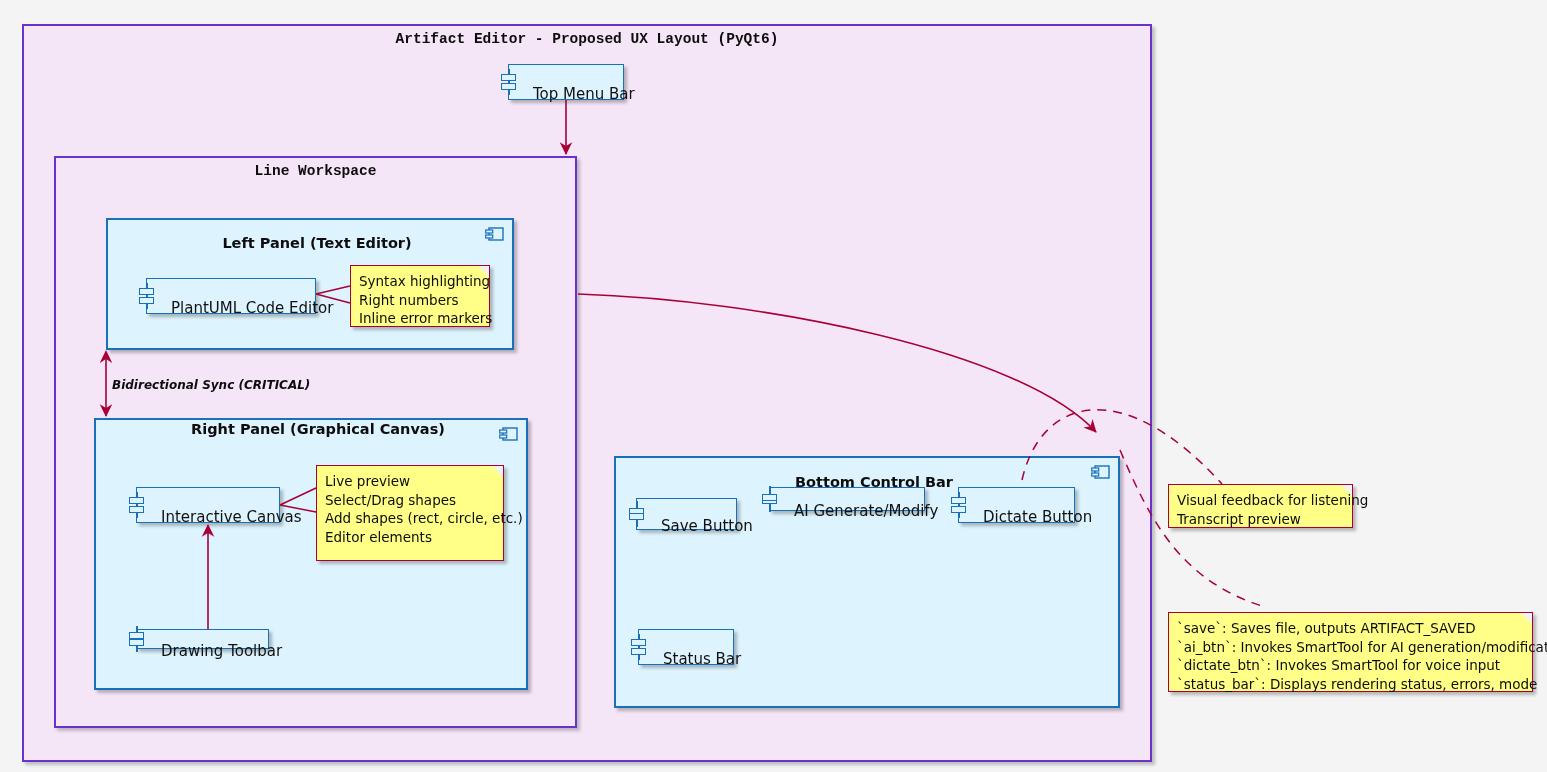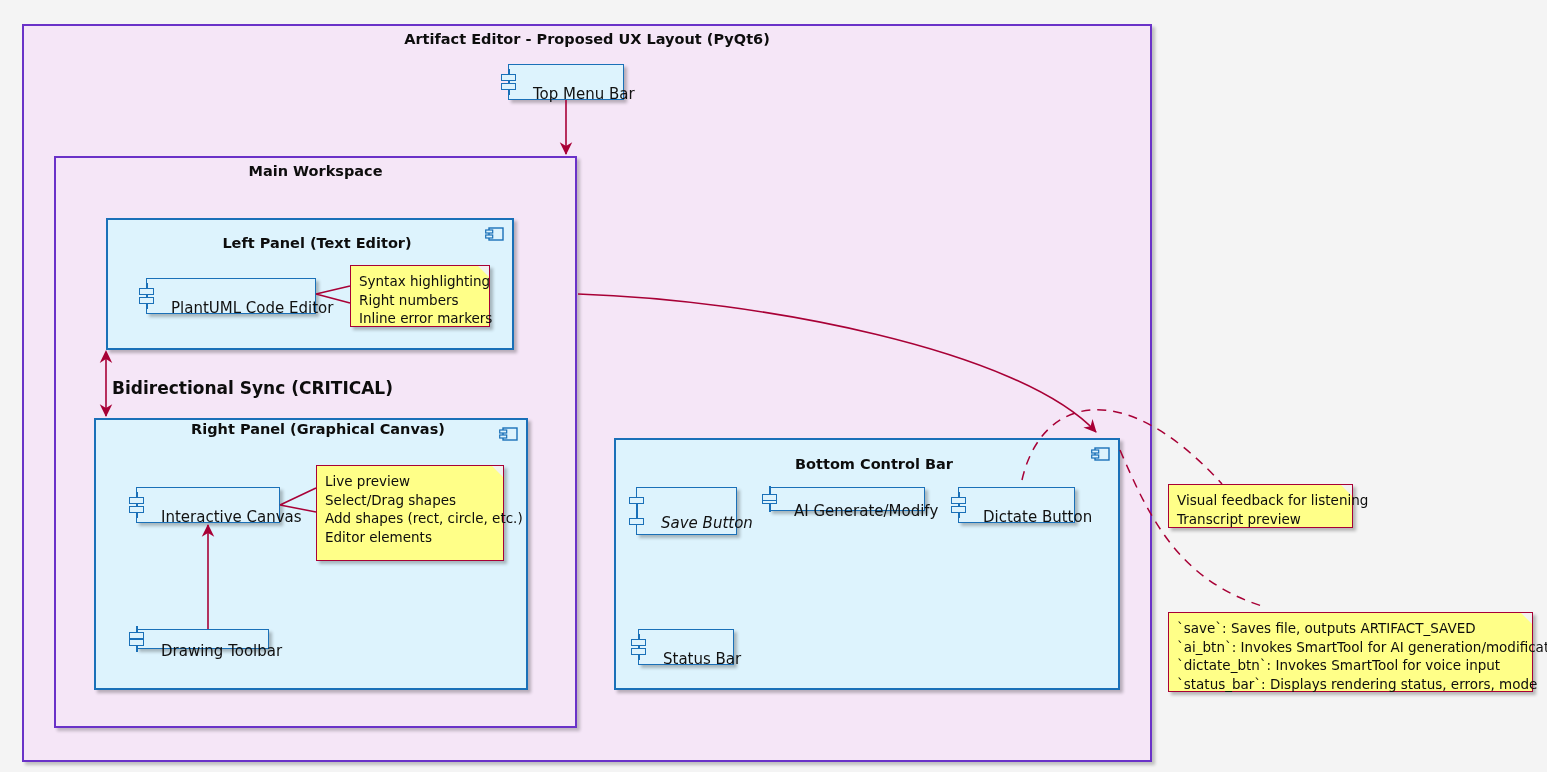--- a/index.html
+++ b/index.html
@@ -32,20 +32,21 @@
     box-shadow: 3px 3px 3px rgba(0,0,0,0.22);
     z-index: 5;
   }
   .package > .pkg-title {
     position: absolute;
     left: 0; right: 0;
     text-align: center;
     font-weight: bold;
     font-size: 14.5px;
     color: #0d0d0d;
+    font-family: Liberation Mono, monospace;
   }
 
   
   .panel {
     position: absolute;
     background: #DDF3FD;
     border: 2px solid #1A70B8;
     box-sizing: border-box;
     box-shadow: 3px 3px 3px rgba(0,0,0,0.25);
     z-index: 10;
@@ -129,45 +130,46 @@
   .note .note-line {
     font-size: 13.5px;
     line-height: 18.6px;
     color: #0d0d0d;
     white-space: nowrap;
   }
 
   
   .edge-label {
     position: absolute;
-    font-size: 17px;
+    font-size: 12px;
     font-weight: bold;
     color: #0d0d0d;
     white-space: nowrap;
     z-index: 35;
+    font-style: italic;
   }
 </style>
 </head>
 <body>
 
 <div id="canvas">
 
   <div class="package" style="left:22px; top:24px; width:1130px; height:738px;">
     <div class="pkg-title" style="top:5px;">Artifact Editor - Proposed UX Layout (PyQt6)</div>
   </div>
 
   <div class="comp" style="left:508px; top:64px; width:116px; height:36px;">
     <div class="tabline"></div>
     <div class="tab t1"></div>
     <div class="tab t2"></div>
     <div class="comp-label">Top Menu Bar</div>
   </div>
 
   <div class="package" style="left:54px; top:156px; width:523px; height:572px;">
-    <div class="pkg-title" style="top:5px;">Main Workspace</div>
+    <div class="pkg-title" style="top:5px;">Line Workspace</div>
   </div>
 
   <div class="panel" style="left:106px; top:218px; width:408px; height:132px;">
     <div class="panel-title" style="top:15px;">Left Panel (Text Editor)</div>
     <svg class="comp-icon" viewBox="0 0 19 14">
       <rect x="4" y="1" width="14" height="12" fill="#DDF3FD" stroke="#1A70B8" stroke-width="1.4"></rect>
       <rect x="0.7" y="3" width="7" height="3" fill="#DDF3FD" stroke="#1A70B8" stroke-width="1.2"></rect>
       <rect x="0.7" y="8" width="7" height="3" fill="#DDF3FD" stroke="#1A70B8" stroke-width="1.2"></rect>
     </svg>
   </div>
@@ -214,30 +216,30 @@
     <div class="note-line">Editor elements</div>
   </div>
 
   <div class="comp" style="left:136px; top:629px; width:133px; height:20px;">
     <div class="tabline"></div>
     <div class="tab t1"></div>
     <div class="tab t2"></div>
     <div class="comp-label">Drawing Toolbar</div>
   </div>
 
-  <div class="panel" style="left:614px; top:438px; width:506px; height:252px;">
+  <div class="panel" style="left:614px; top:456px; width:506px; height:252px;">
     <div class="panel-title" style="top:16px;">Bottom Control Bar</div>
     <svg class="comp-icon" viewBox="0 0 19 14">
       <rect x="4" y="1" width="14" height="12" fill="#DDF3FD" stroke="#1A70B8" stroke-width="1.4"></rect>
       <rect x="0.7" y="3" width="7" height="3" fill="#DDF3FD" stroke="#1A70B8" stroke-width="1.2"></rect>
       <rect x="0.7" y="8" width="7" height="3" fill="#DDF3FD" stroke="#1A70B8" stroke-width="1.2"></rect>
     </svg>
   </div>
 
-  <div class="comp" style="left:636px; top:487px; width:101px; height:48px;font-style:italic;">
+  <div class="comp" style="left:636px; top:498px; width:101px; height:32px;">
     <div class="tabline"></div>
     <div class="tab t1"></div>
     <div class="tab t2"></div>
     <div class="comp-label">Save Button</div>
   </div>
 
   <div class="comp" style="left:769px; top:487px; width:156px; height:24px;">
     <div class="tabline"></div>
     <div class="tab t1"></div>
     <div class="tab t2"></div>

